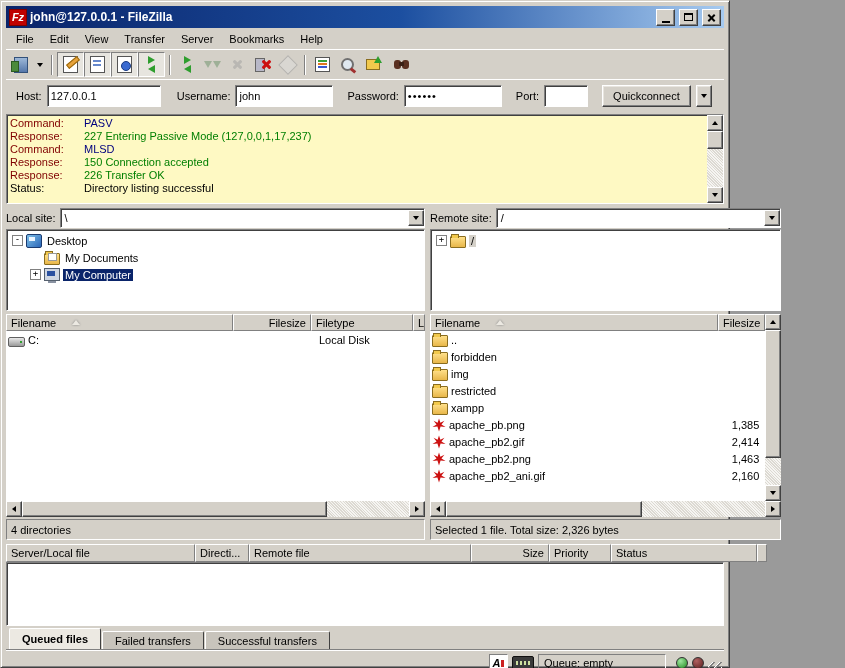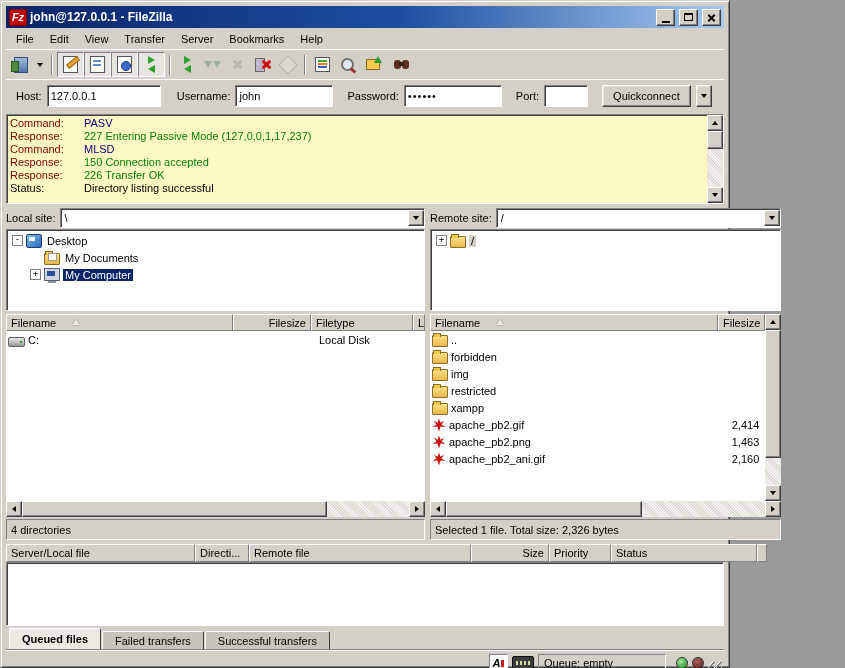--- a/index.html
+++ b/index.html
@@ -439,20 +439,29 @@
                   <span class="ic ic-folder"></span>
                   <span>xampp</span>
                 </span>
                 <span class="rcol-size"></span>
               </div>
             <div class="lrow">
                 <span class="rcol-name">
                   <svg class="ic ic-splat" viewBox="0 0 16 16" width="14" height="14">
                     <path d="M8 0.5 L9.6 5.4 L14.2 3.2 L10.8 7.4 L15.5 10.4 L9.8 9.8 L8 15.5 L6.2 9.8 L0.5 10.4 L5.2 7.4 L1.8 3.2 L6.4 5.4 Z" fill="#cc1111"></path>
                   </svg>
+                  <span>apache_pb.png</span>
+                </span>
+                <span class="rcol-size">1,385</span>
+              </div>
+            <div class="lrow">
+                <span class="rcol-name">
+                  <svg class="ic ic-splat" viewBox="0 0 16 16" width="14" height="14">
+                    <path d="M8 0.5 L9.6 5.4 L14.2 3.2 L10.8 7.4 L15.5 10.4 L9.8 9.8 L8 15.5 L6.2 9.8 L0.5 10.4 L5.2 7.4 L1.8 3.2 L6.4 5.4 Z" fill="#cc1111"></path>
+                  </svg>
                   <span>apache_pb2.gif</span>
                 </span>
                 <span class="rcol-size">2,414</span>
               </div>
             <div class="lrow">
                 <span class="rcol-name">
                   <svg class="ic ic-splat" viewBox="0 0 16 16" width="14" height="14">
                     <path d="M8 0.5 L9.6 5.4 L14.2 3.2 L10.8 7.4 L15.5 10.4 L9.8 9.8 L8 15.5 L6.2 9.8 L0.5 10.4 L5.2 7.4 L1.8 3.2 L6.4 5.4 Z" fill="#cc1111"></path>
                   </svg>
                   <span>apache_pb2.png</span>

